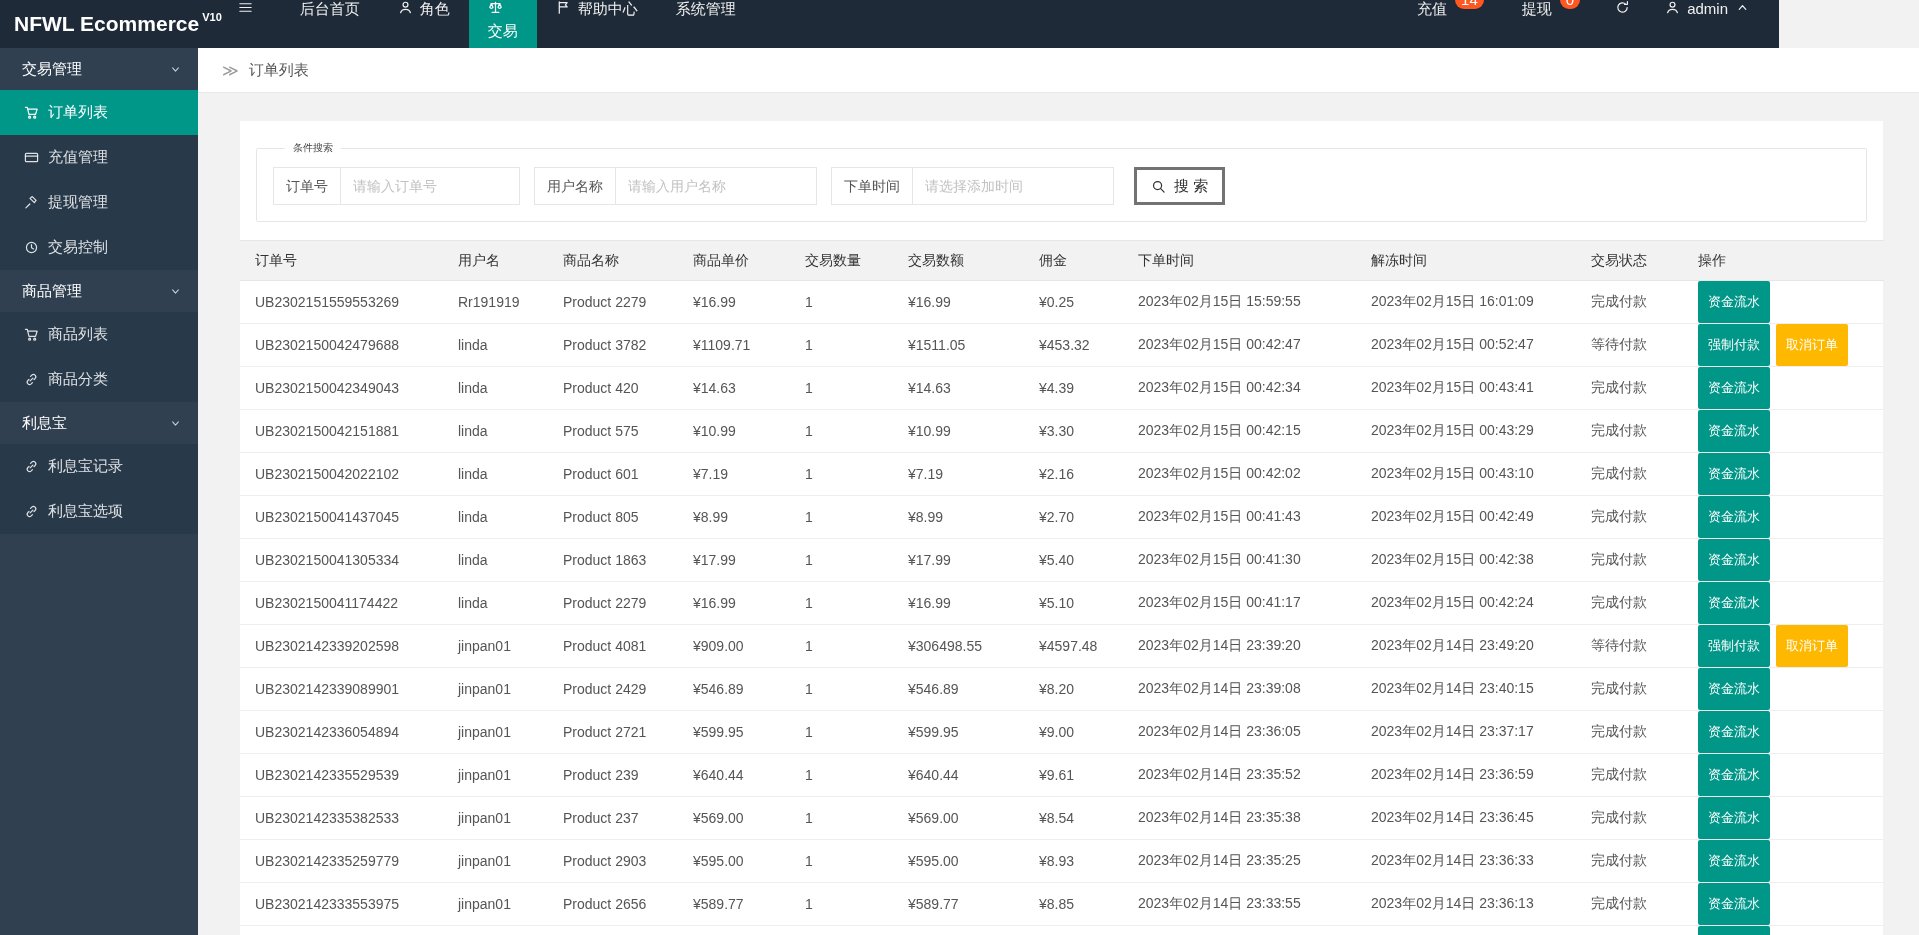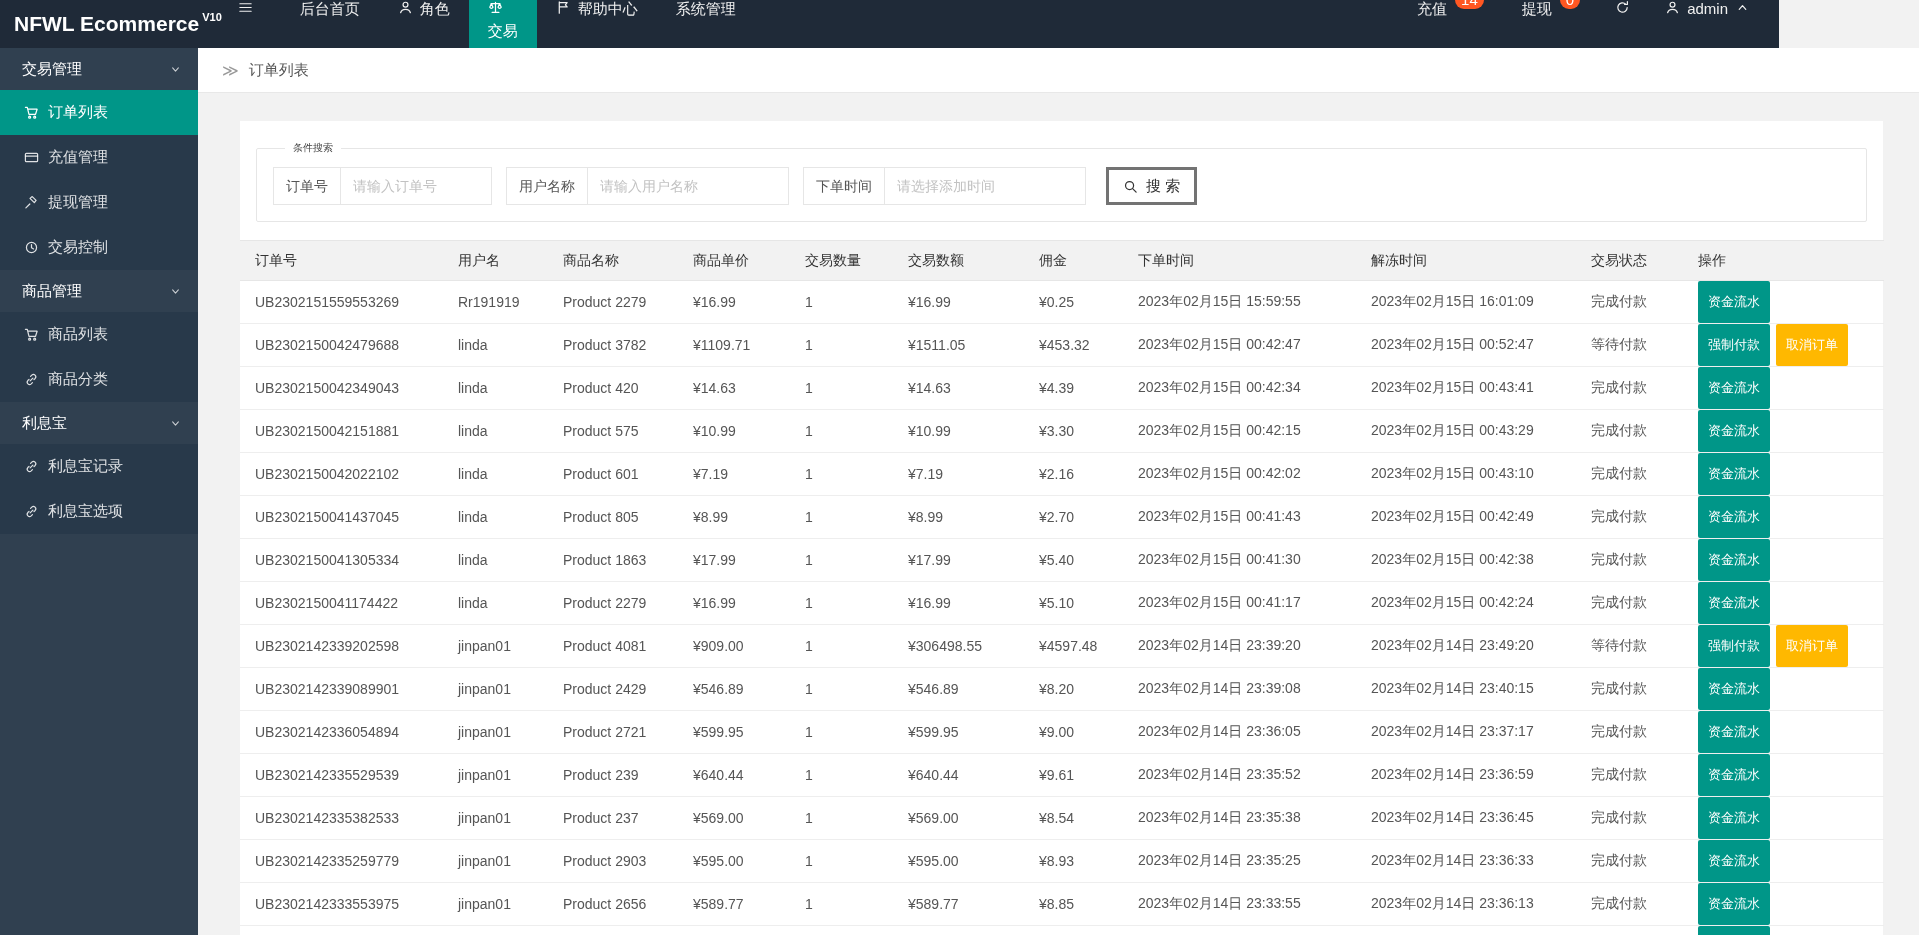--- a/index.html
+++ b/index.html
@@ -78,21 +78,21 @@
   .input-group { display:flex; }
   .ig-label {
     height:38px; line-height:36px; border:1px solid var(--border,#e6e6e6);
     padding:0 12px; font-size:14px; color:#555; background:#fff; white-space:nowrap;
   }
   .ig-input {
     height:38px; border:1px solid var(--border,#e6e6e6); margin-left:-1px;
     padding:0 12px; font-size:14px; color:#333; outline:none; background:#fff;
   }
   .ig-input::placeholder { color:#c2c2c2; }
-  .w150 { width:152px; } .w200 { width:202px; }
+  .w150 { width:180px; } .w200 { width:202px; }
   .search-btn {
     height:38px; display:flex; align-items:center; gap:8px;
     border:3px solid #737373; background:#fff; padding:0 14px;
     font-size:15px; color:#333; cursor:pointer; margin-left:6px;
     font-family:inherit;
   }
   .search-btn .icn svg { width:15px; height:15px; }
 
   
   .table-wrap { padding:0; }

